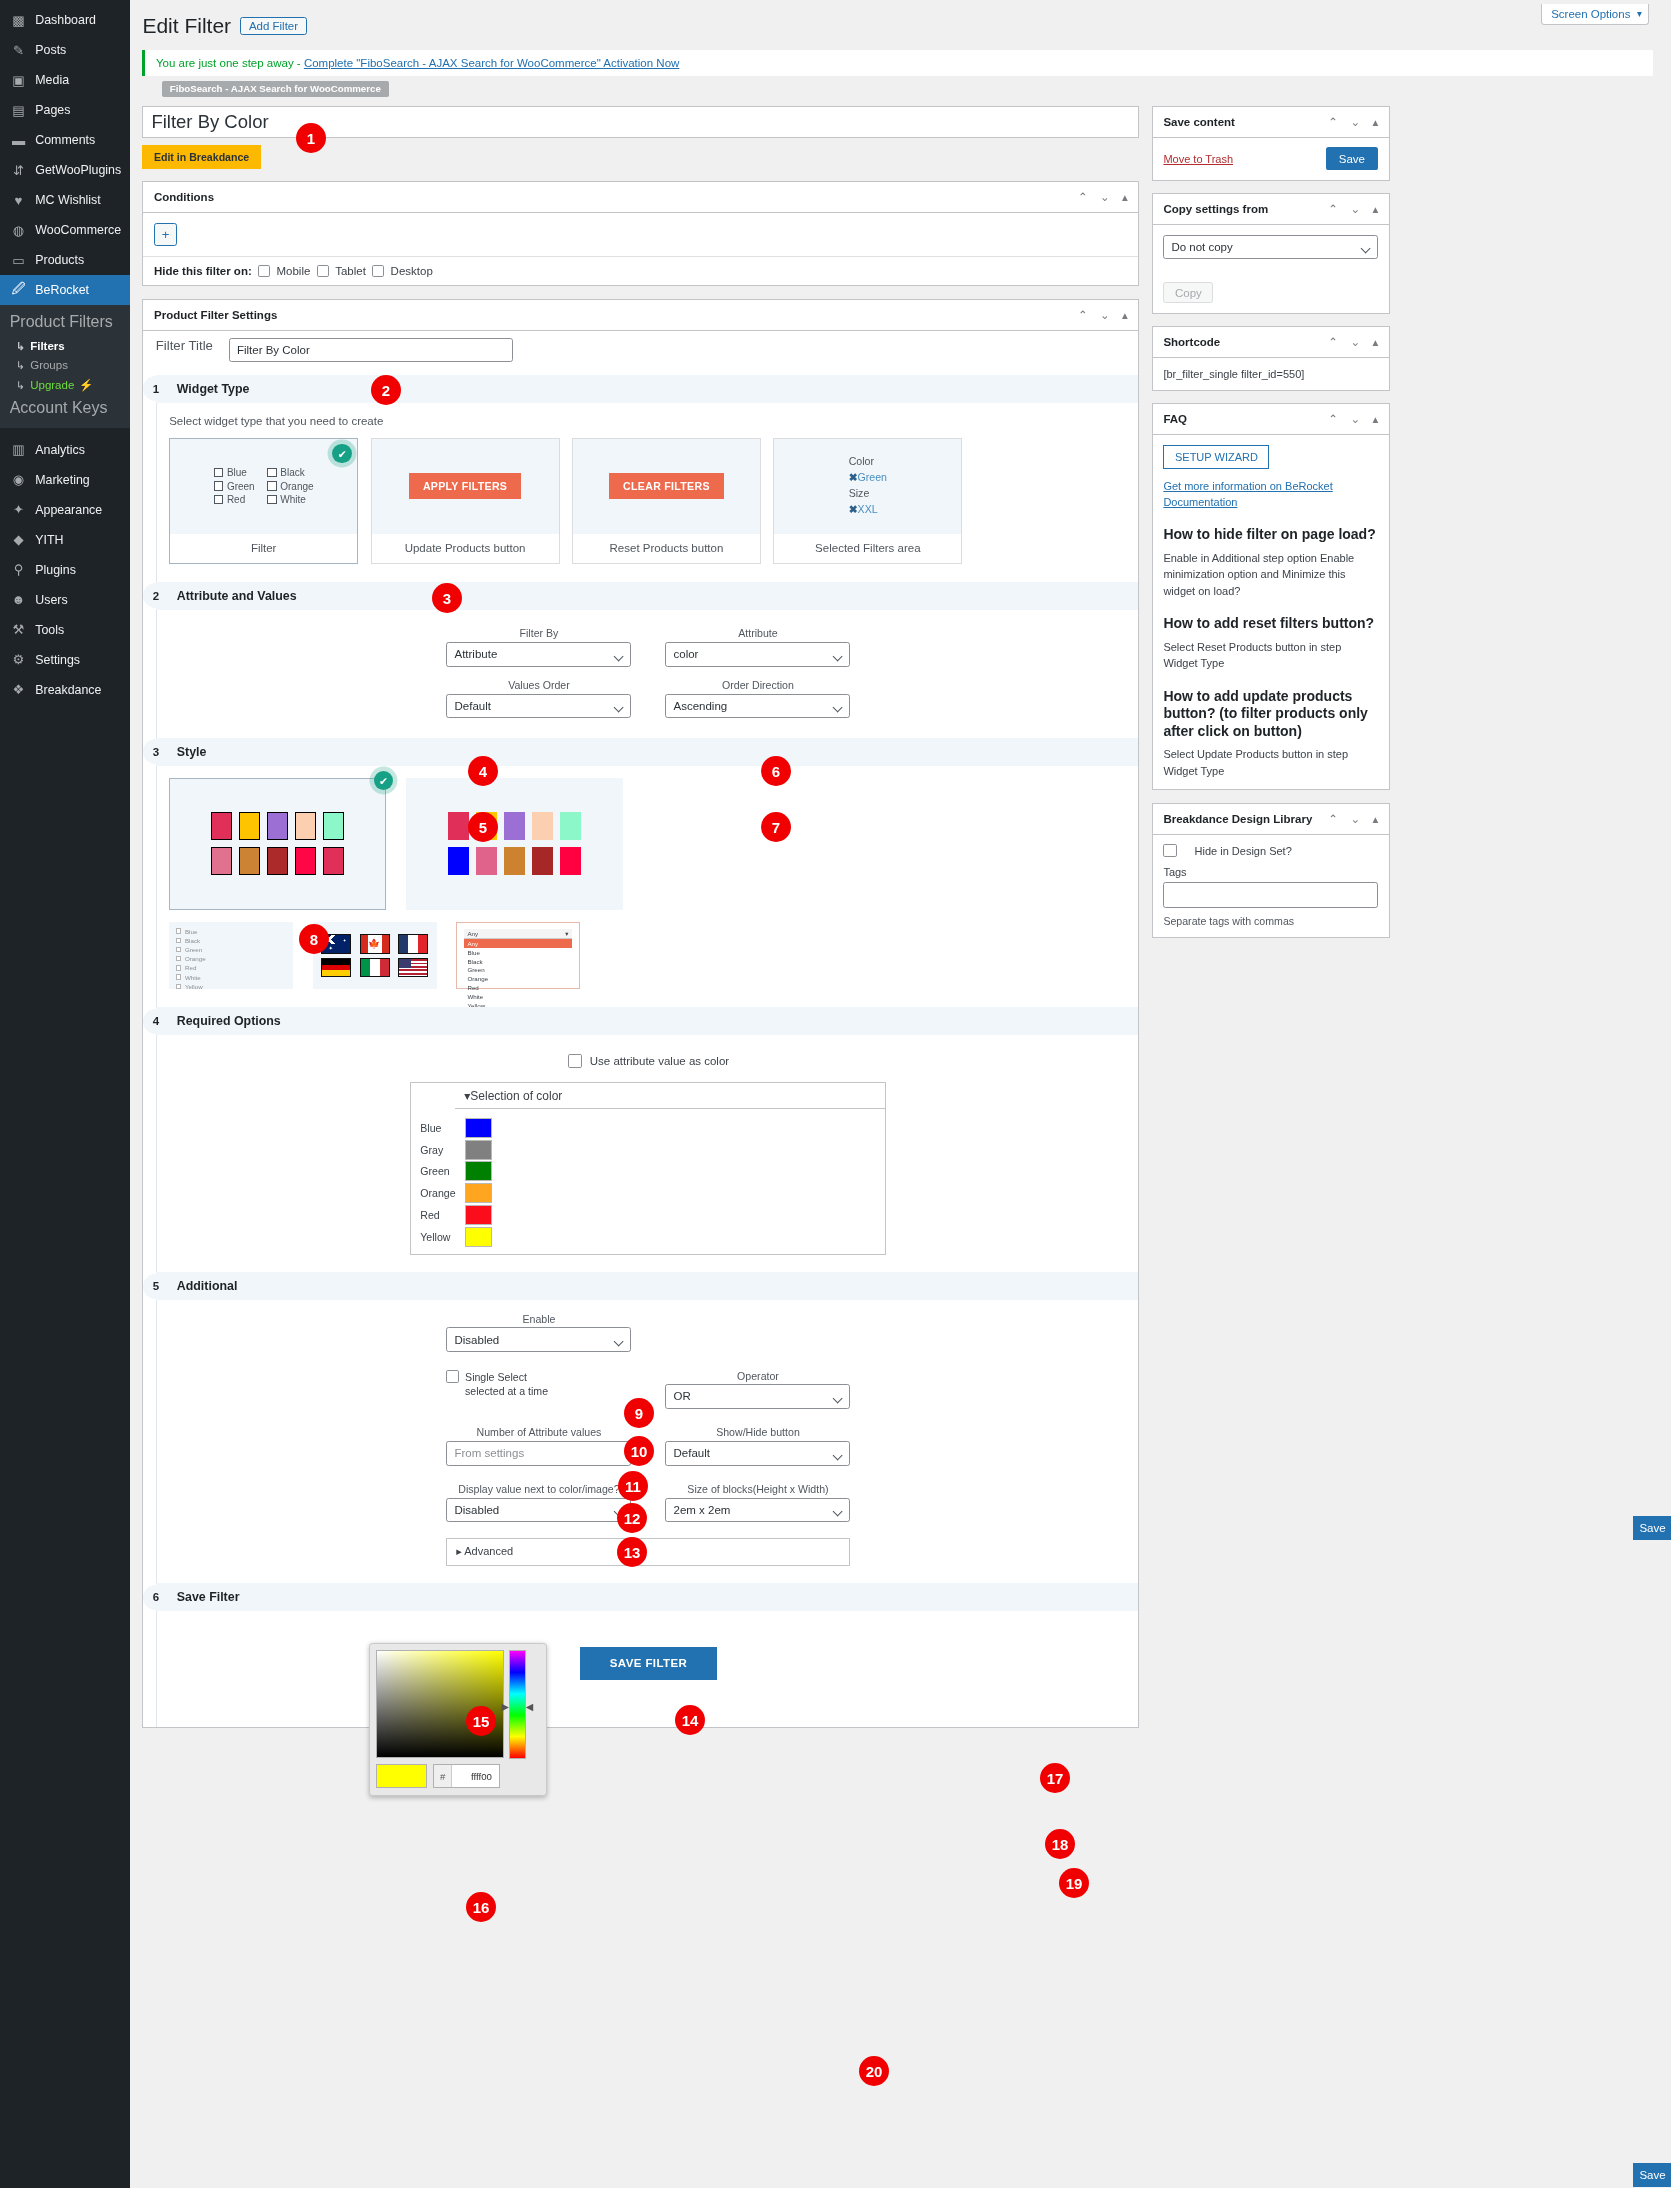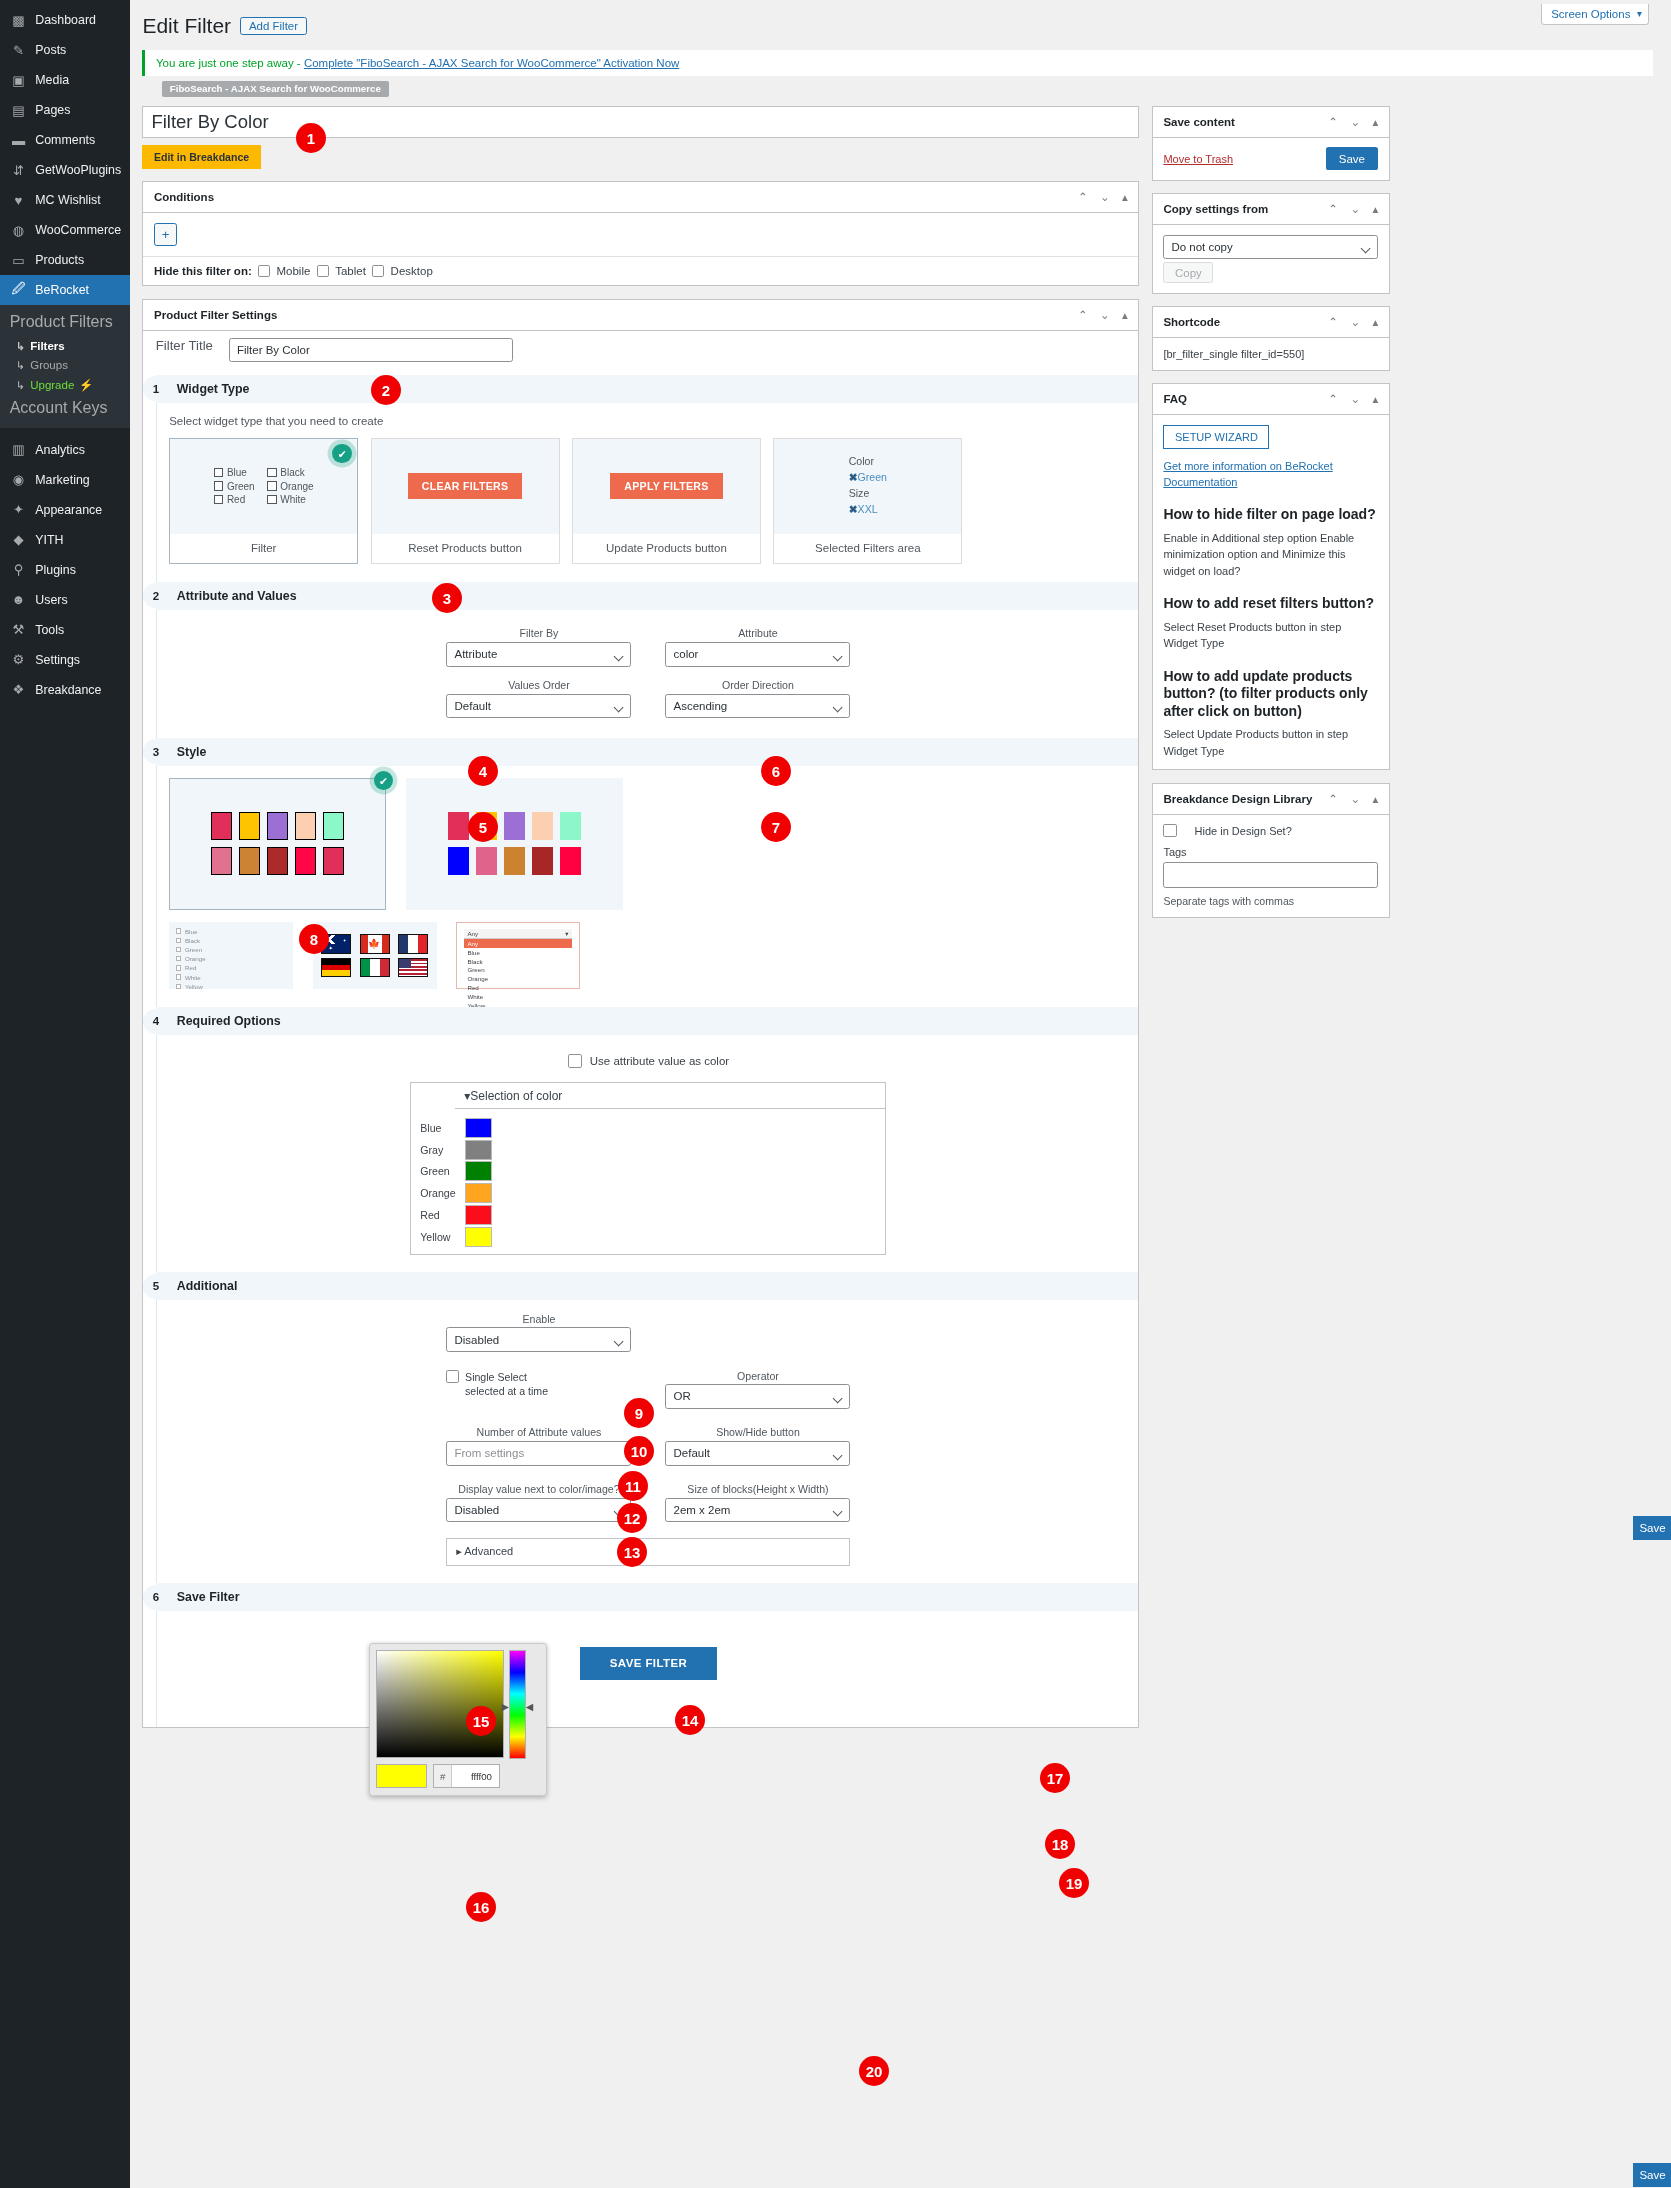--- a/index.html
+++ b/index.html
@@ -482,30 +482,30 @@
                         <span class="cbx"></span>
                         <span>White</span>
                       </div>
                   </div>
                 </div>
                 <div class="wt-caption">Filter</div>
               </div>
 
               <div class="wt-card">
                 <div class="wt-preview">
+                  <div class="orange-btn">APPLY FILTERS</div>
+                </div>
+                <div class="wt-caption">Update Products button</div>
+              </div>
+
+              <div class="wt-card">
+                <div class="wt-preview">
                   <div class="orange-btn">CLEAR FILTERS</div>
                 </div>
                 <div class="wt-caption">Reset Products button</div>
-              </div>
-
-              <div class="wt-card">
-                <div class="wt-preview">
-                  <div class="orange-btn">APPLY FILTERS</div>
-                </div>
-                <div class="wt-caption">Update Products button</div>
               </div>
 
               <div class="wt-card">
                 <div class="wt-preview">
                   <div class="sel-filters">
                     <div>Color</div>
                     <div><span class="x">✖</span><span class="lnk">Green</span></div>
                     <div>Size</div>
                     <div><span class="x">✖</span><span class="lnk">XXL</span></div>
                   </div>
@@ -761,21 +761,21 @@
         <div class="side-head">
           <span class="side-title">Copy settings from</span>
           <span class="pb-ctrls">
             <span>⌃</span>
             <span>⌄</span>
             <span>▴</span>
           </span>
         </div>
         <div class="side-body">
           <div class="side-select"><span>Do not copy</span></div>
-          <button class="gray-btn" style="margin-top:3px">Copy</button>
+          <button class="gray-btn" style="margin-top:23px">Copy</button>
         </div>
       </div>
 
       <div class="side-box">
         <div class="side-head">
           <span class="side-title">Shortcode</span>
           <span class="pb-ctrls">
             <span>⌃</span>
             <span>⌄</span>
             <span>▴</span>

